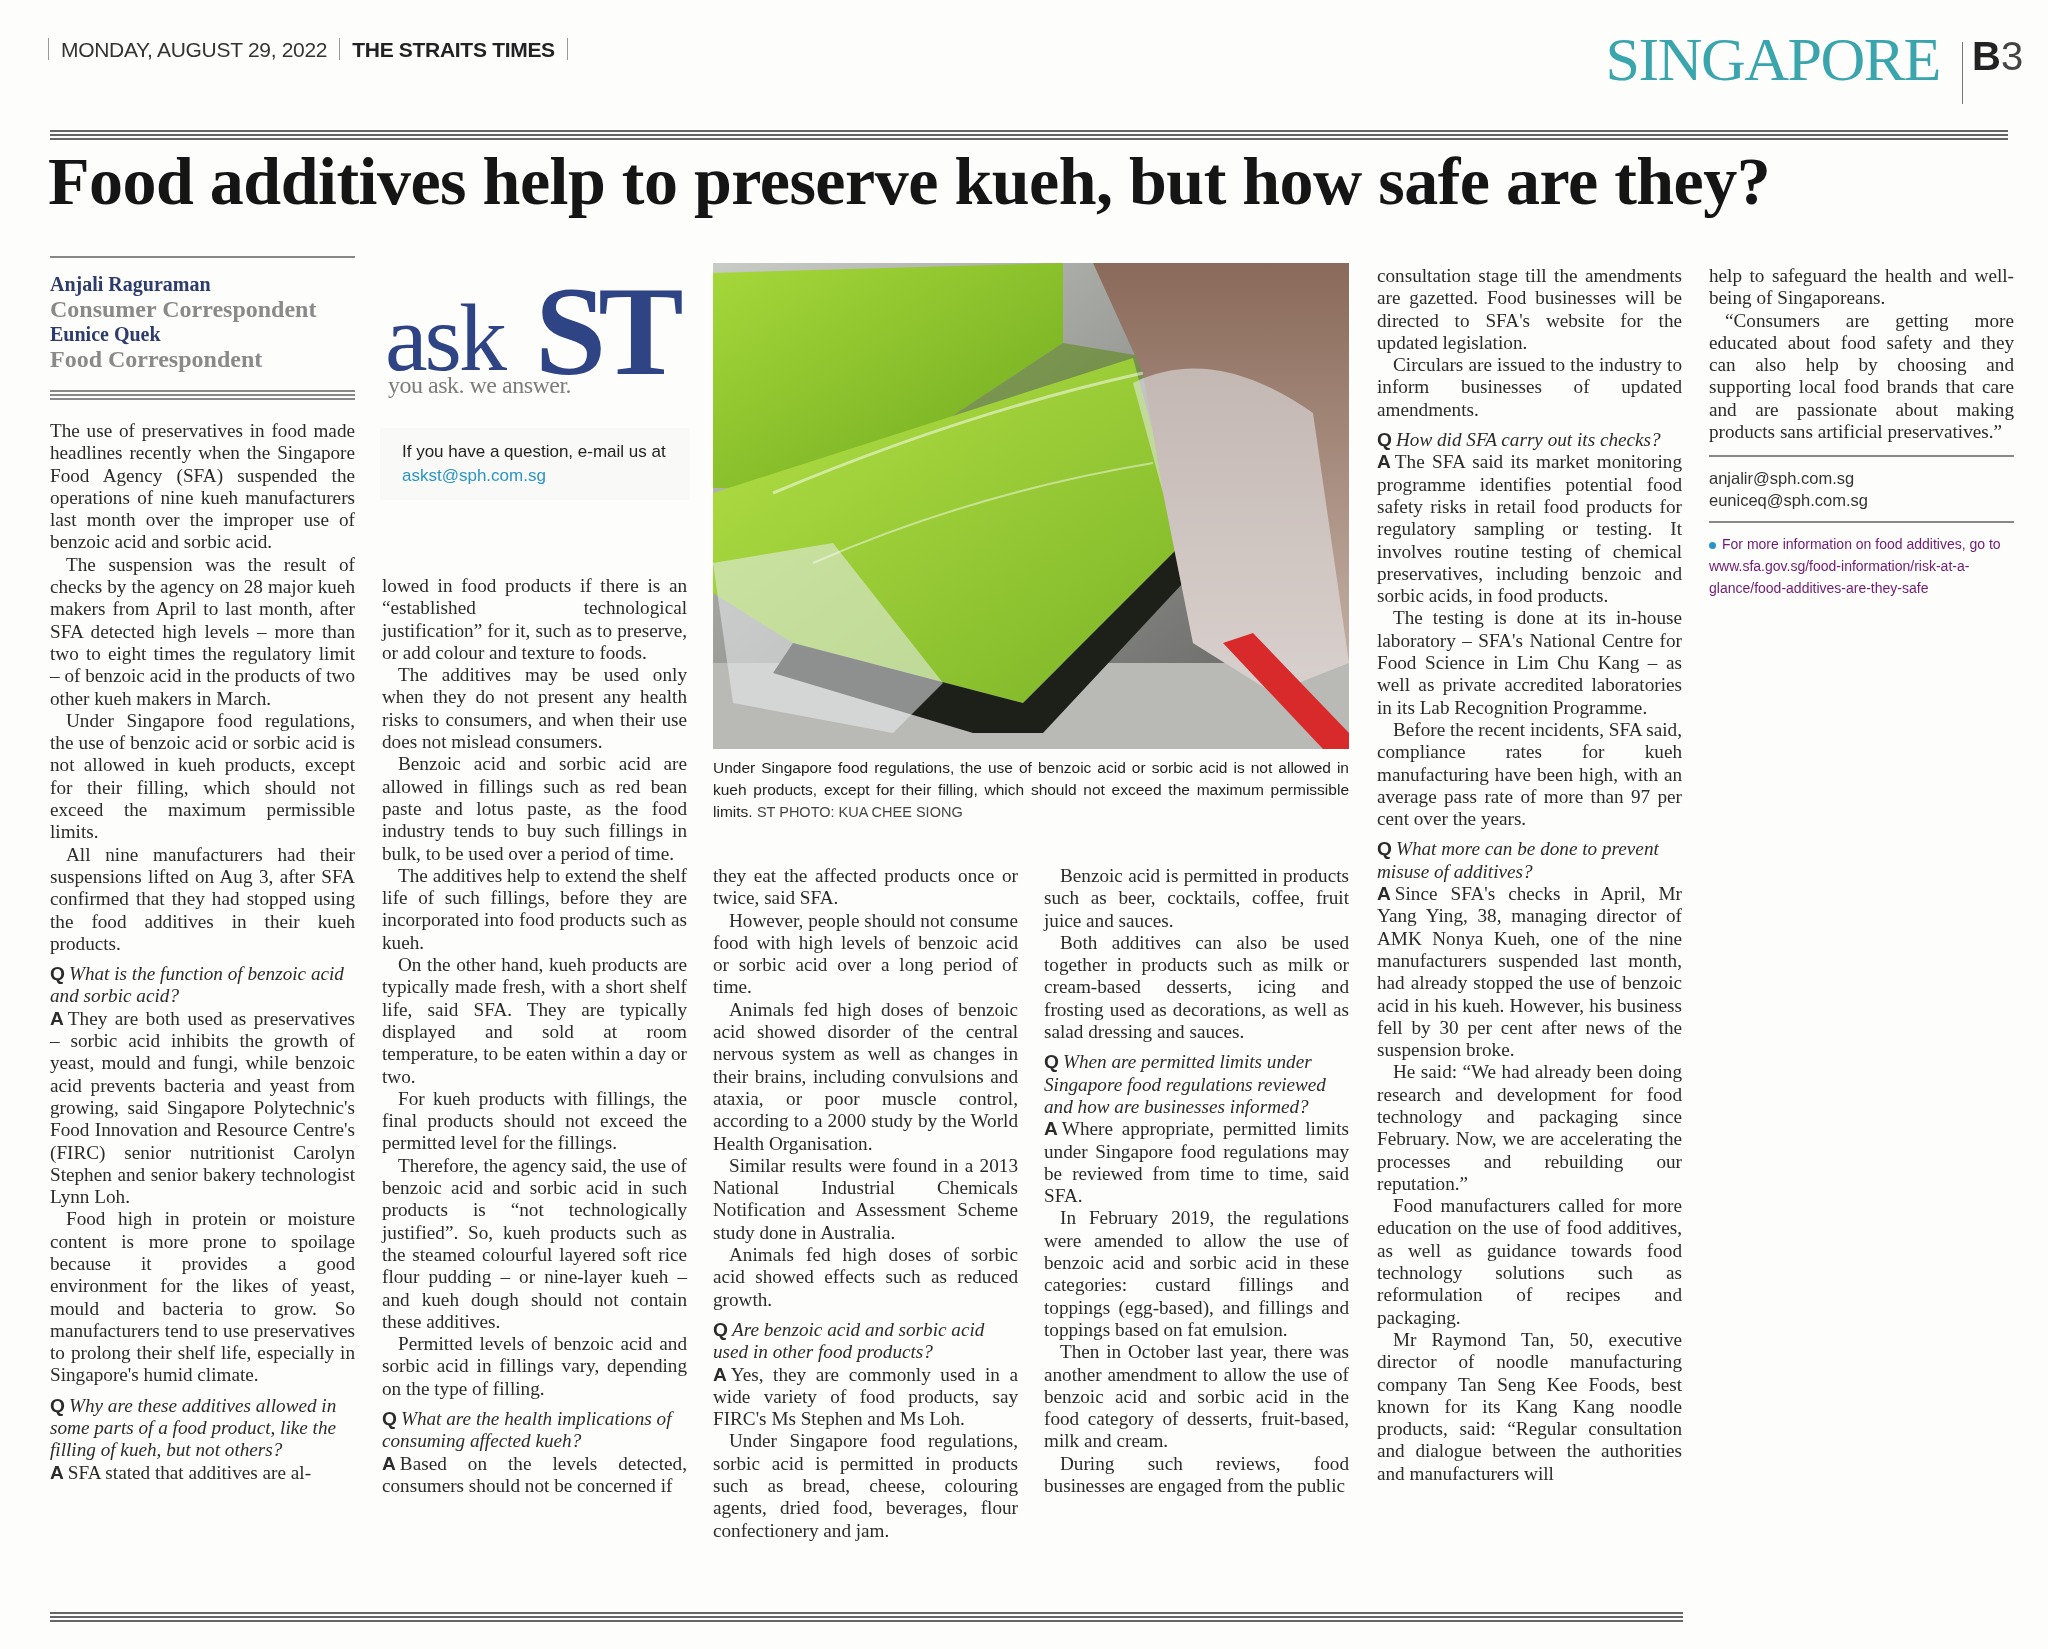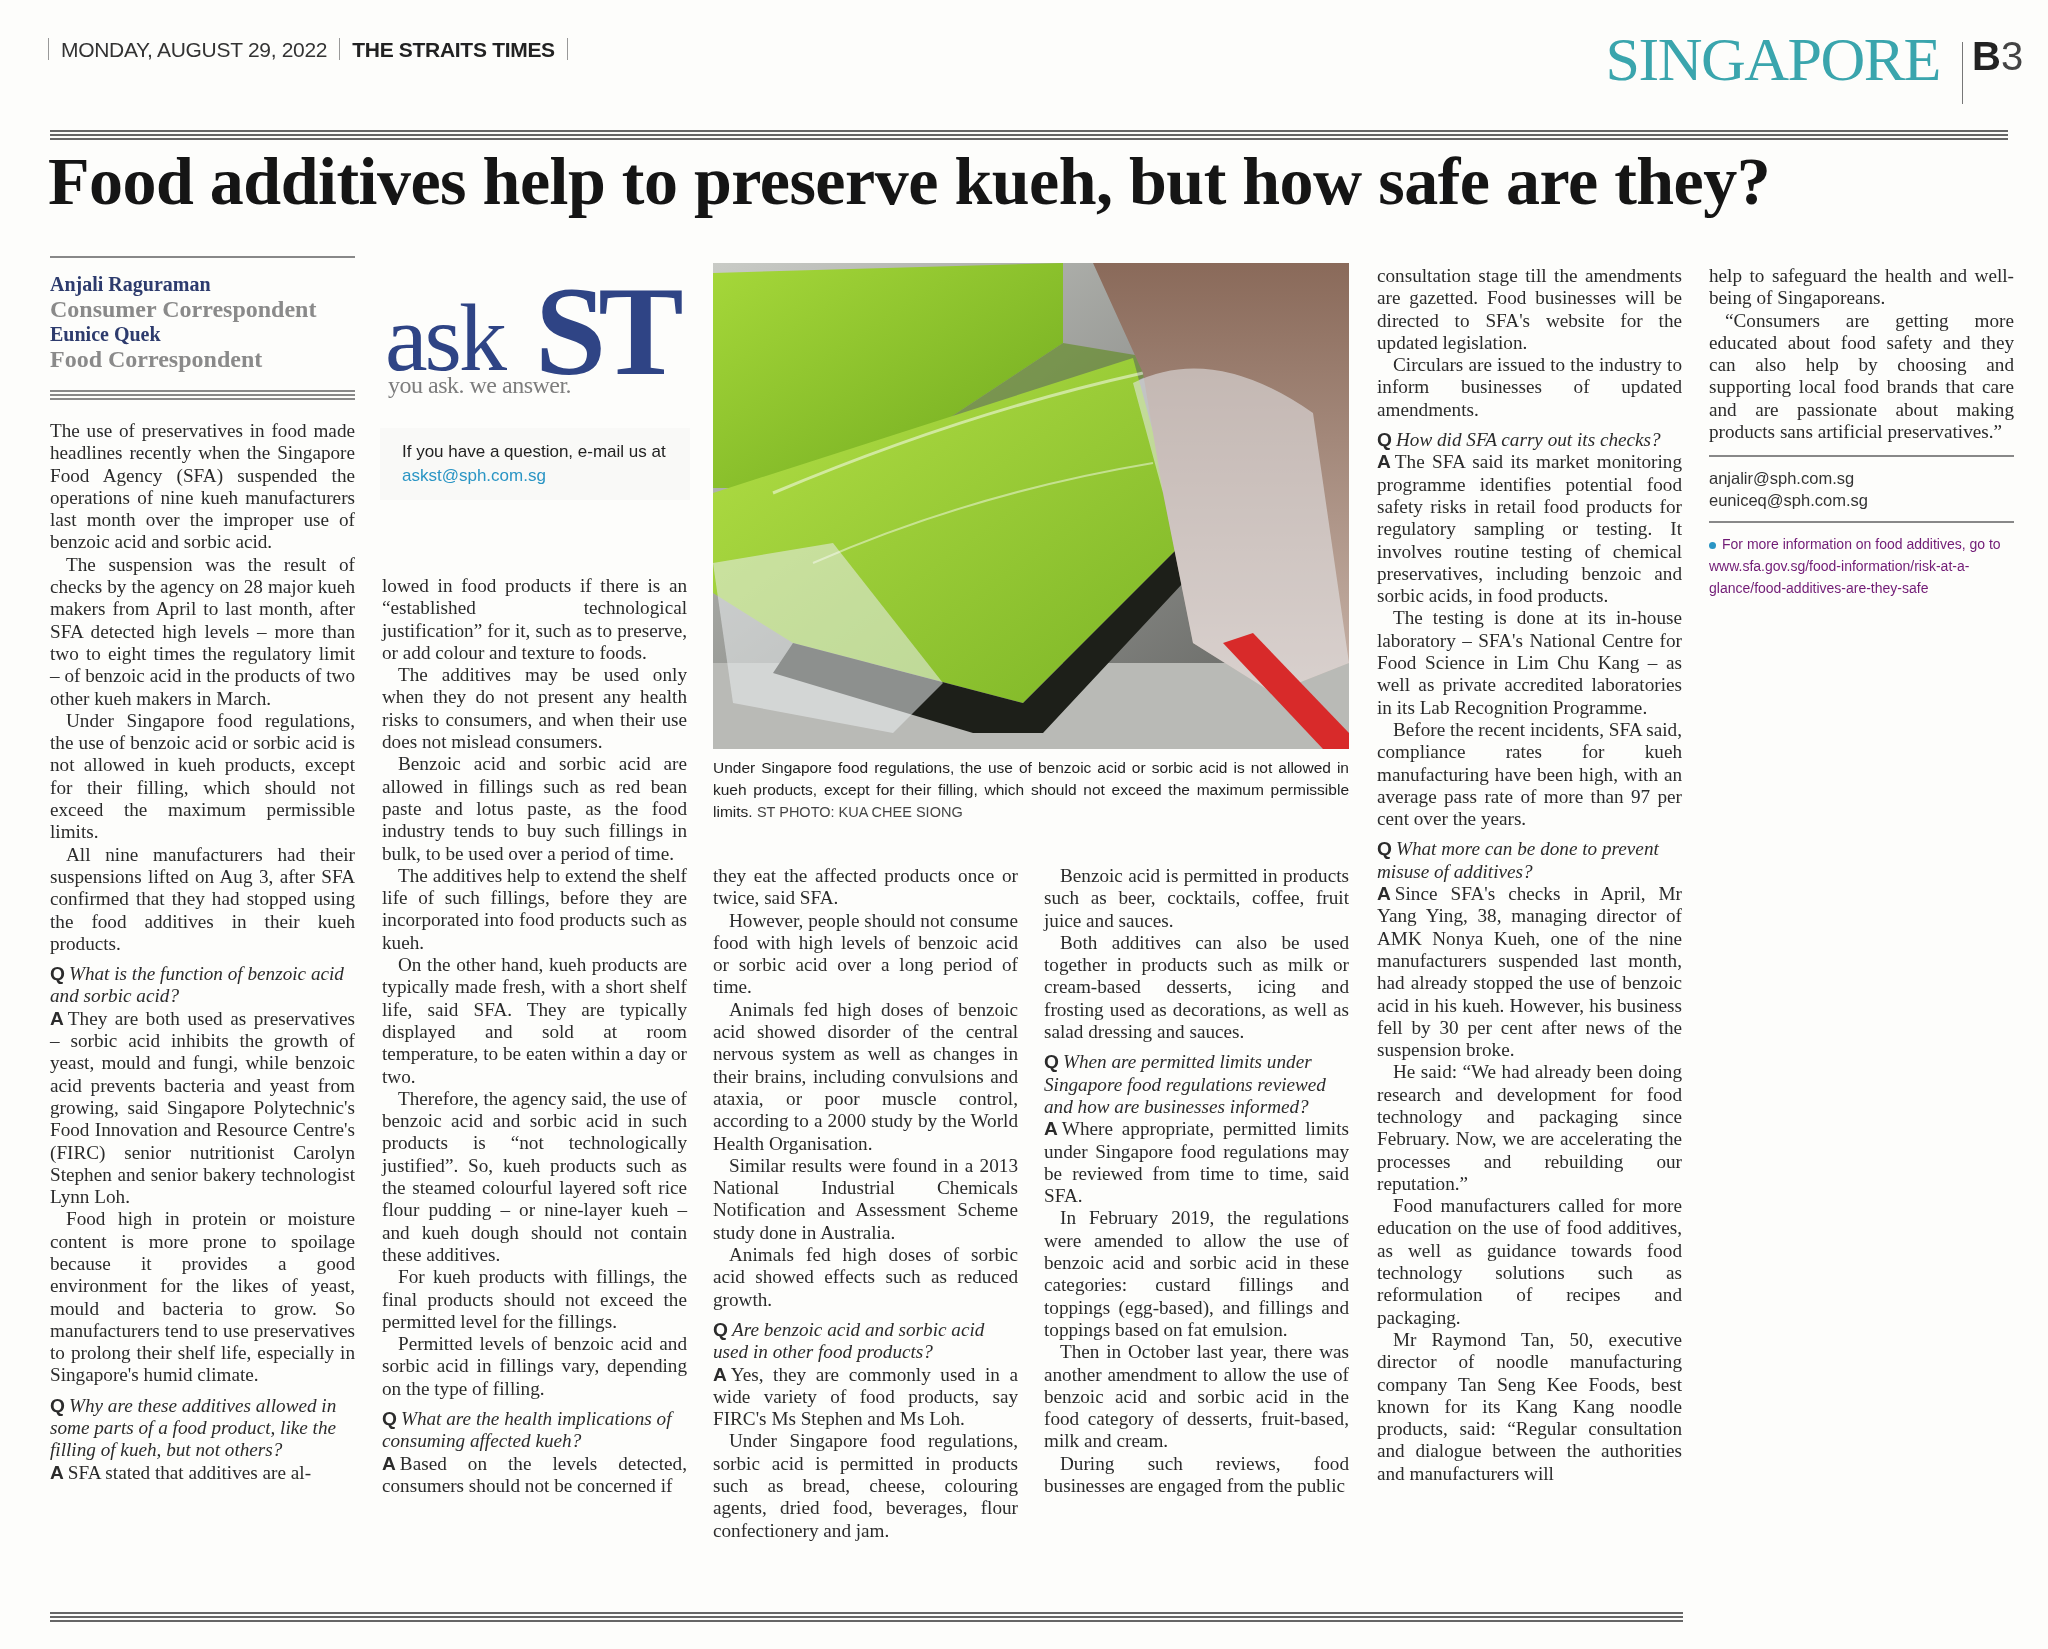--- a/index.html
+++ b/index.html
@@ -167,22 +167,22 @@
   <p class="q"><b>Q</b><span>Why are these additives allowed in some parts of a food product, like the filling of kueh, but not others?</span></p>
   <p class="a-lead"><b>A</b><span>SFA stated that additives are al-</span></p>
 </div>
 
 <div class="col" style="left:382px; top:575px; width:305px;">
   <p class="first">lowed in food products if there is an “established technological justification” for it, such as to preserve, or add colour and texture to foods.</p>
   <p>The additives may be used only when they do not present any health risks to consumers, and when their use does not mislead consumers.</p>
   <p>Benzoic acid and sorbic acid are allowed in fillings such as red bean paste and lotus paste, as the food industry tends to buy such fillings in bulk, to be used over a period of time.</p>
   <p>The additives help to extend the shelf life of such fillings, before they are incorporated into food products such as kueh.</p>
   <p>On the other hand, kueh products are typically made fresh, with a short shelf life, said SFA. They are typically displayed and sold at room temperature, to be eaten within a day or two.</p>
+  <p>For kueh products with fillings, the final products should not exceed the permitted level for the fillings.</p>
   <p>Therefore, the agency said, the use of benzoic acid and sorbic acid in such products is “not technologically justified”. So, kueh products such as the steamed colourful layered soft rice flour pudding – or nine-layer kueh – and kueh dough should not contain these additives.</p>
-  <p>For kueh products with fillings, the final products should not exceed the permitted level for the fillings.</p>
   <p>Permitted levels of benzoic acid and sorbic acid in fillings vary, depending on the type of filling.</p>
   <p class="q"><b>Q</b><span>What are the health implications of consuming affected kueh?</span></p>
   <p class="a-lead"><b>A</b><span>Based on the levels detected, consumers should not be concerned if</span></p>
 </div>
 
 <div class="col" style="left:713px; top:865px; width:305px;">
   <p class="first">they eat the affected products once or twice, said SFA.</p>
   <p>However, people should not consume food with high levels of benzoic acid or sorbic acid over a long period of time.</p>
   <p>Animals fed high doses of benzoic acid showed disorder of the central nervous system as well as changes in their brains, including convulsions and ataxia, or poor muscle control, according to a 2000 study by the World Health Organisation.</p>
   <p>Similar results were found in a 2013 National Industrial Chemicals Notification and Assessment Scheme study done in Australia.</p>

